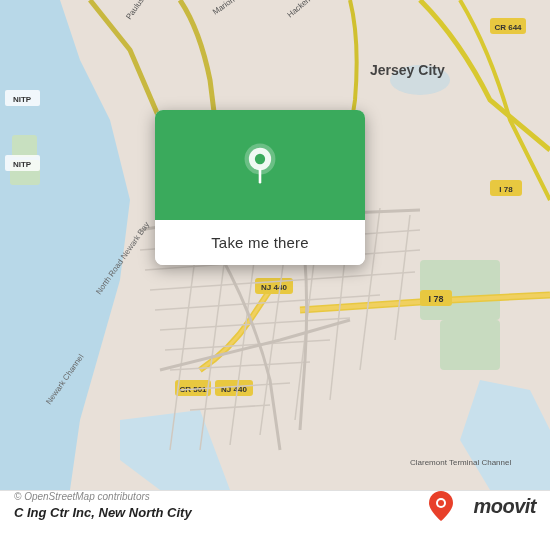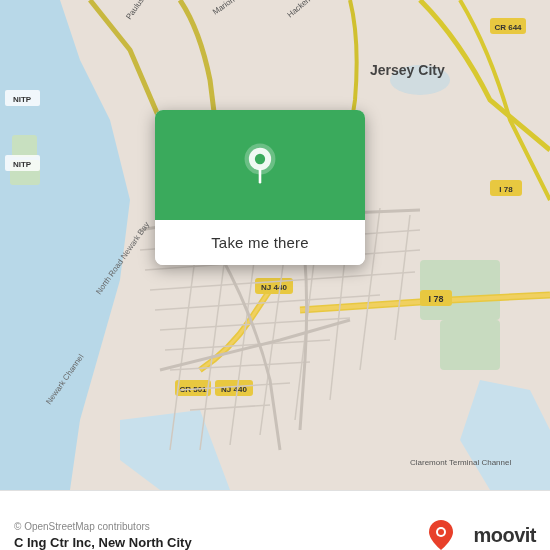--- a/index.html
+++ b/index.html
@@ -67,24 +67,25 @@
       cursor: pointer;
       letter-spacing: 0.2px;
     }
 
     
     #bottom-bar {
       width: 550px;
       height: 60px;
       background: white;
       display: flex;
-      align-items: flex-end;
+      align-items: flex-start;
       justify-content: space-between;
       padding: 0 14px;
       border-top: 1px solid #e0e0e0;
+      font-style: italic;
     }
 
     #bottom-left {
       display: flex;
       flex-direction: column;
     }
 
     #attribution {
       font-size: 10px;
       color: #888;

